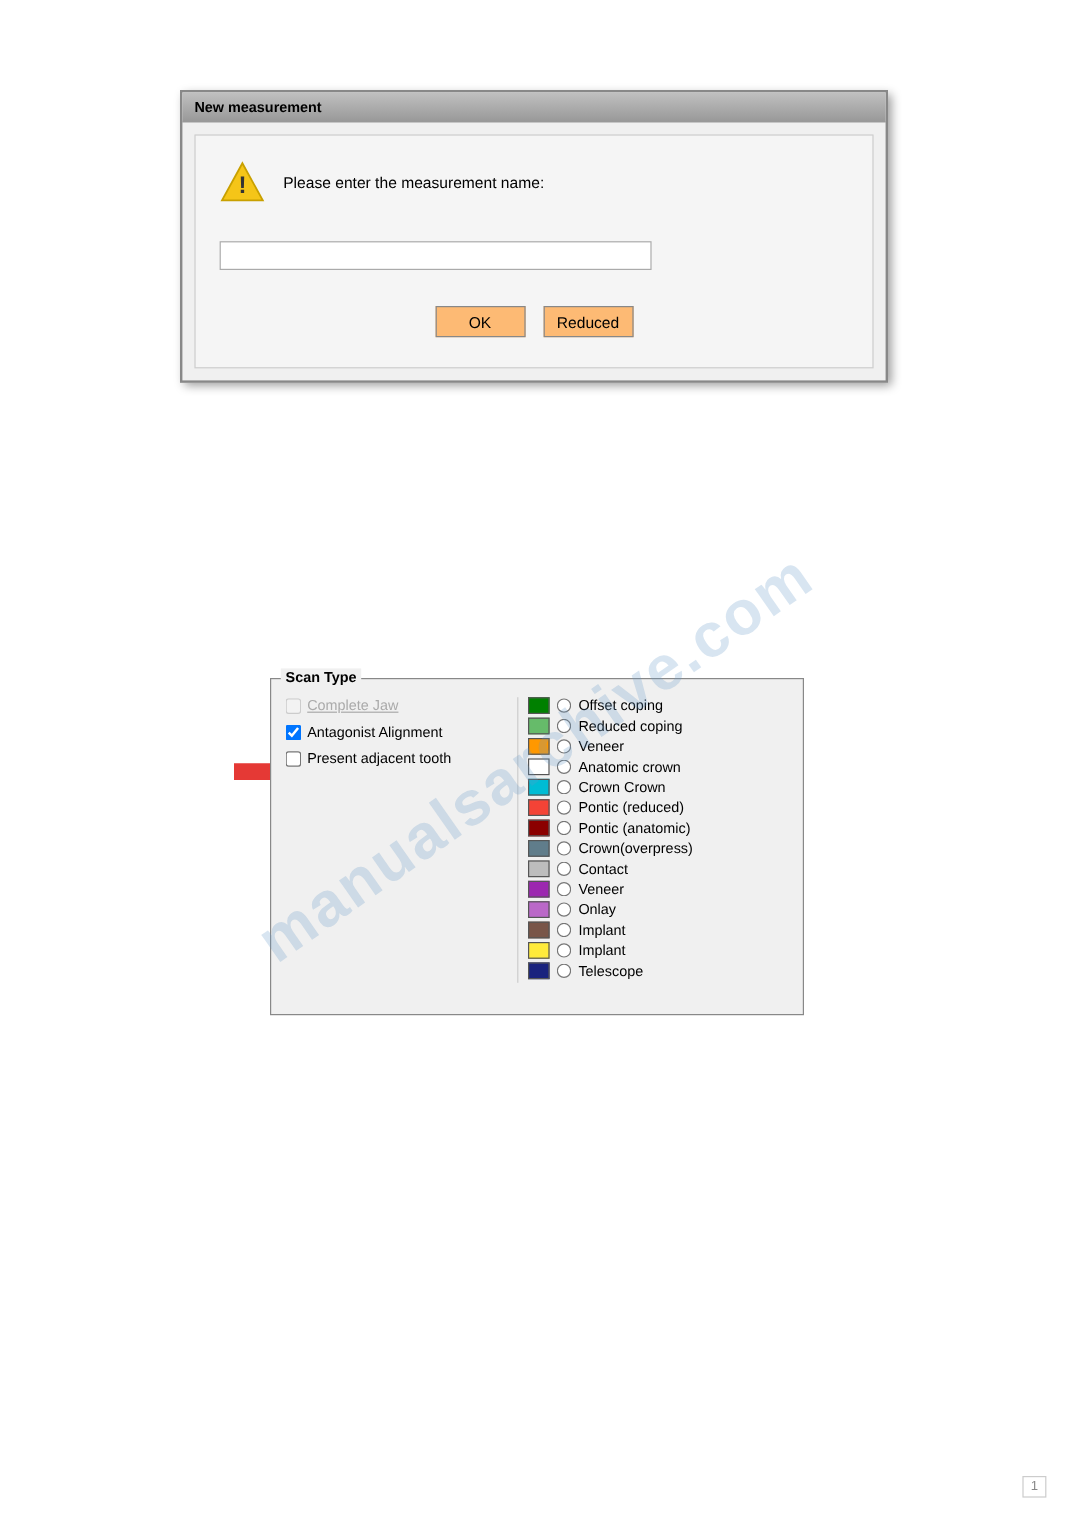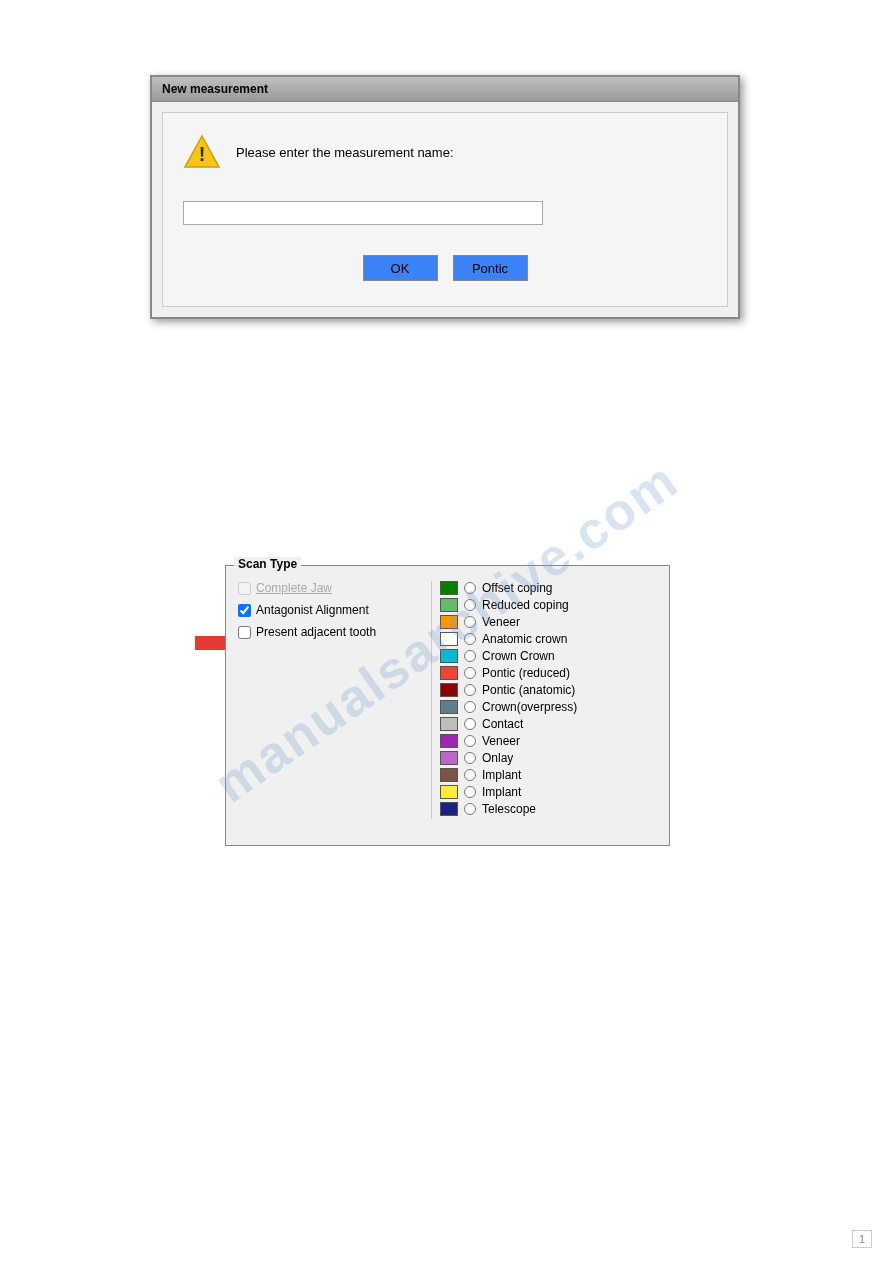--- a/index.html
+++ b/index.html
@@ -93,21 +93,21 @@
     .dialog-buttons {
       display: flex;
       justify-content: center;
       gap: 15px;
       padding: 10px 0 5px;
     }
 
     .dialog-btn {
       width: 75px;
       height: 26px;
-      background: #3b82f6;
+      background: #fdba74;
       border: 1px solid #888;
       font-size: 13px;
       cursor: pointer;
       display: flex;
       align-items: center;
       justify-content: center;
     }
 
     
     .scan-type-container {
@@ -210,21 +210,21 @@
 
       <svg class="warning-icon" viewBox="0 0 38 38" xmlns="http://www.w3.org/2000/svg">
         <polygon points="19,3 36,34 2,34" fill="#f5c518" stroke="#c8a000" stroke-width="1.5"></polygon>
         <text x="19" y="28" text-anchor="middle" font-size="20" font-weight="bold" fill="#333">!</text>
       </svg>
       <span>Please enter the measurement name:</span>
     </div>
     <input class="dialog-input" type="text" value="" placeholder="" style="">
     <div class="dialog-buttons">
       <button class="dialog-btn">OK</button>
-      <button class="dialog-btn">Pontic</button>
+      <button class="dialog-btn">Reduced</button>
     </div>
   </div>
 </div>
 
 <svg style="position:absolute; top:628px; left:195px; width:55px; height:30px;" viewBox="0 0 55 30" xmlns="http://www.w3.org/2000/svg">
   <polygon points="0,8 35,8 35,0 55,15 35,30 35,22 0,22" fill="#e53935"></polygon>
 </svg>
 
 <div class="scan-type-container" style="position:relative;">
   <span class="scan-type-legend">Scan Type</span>

